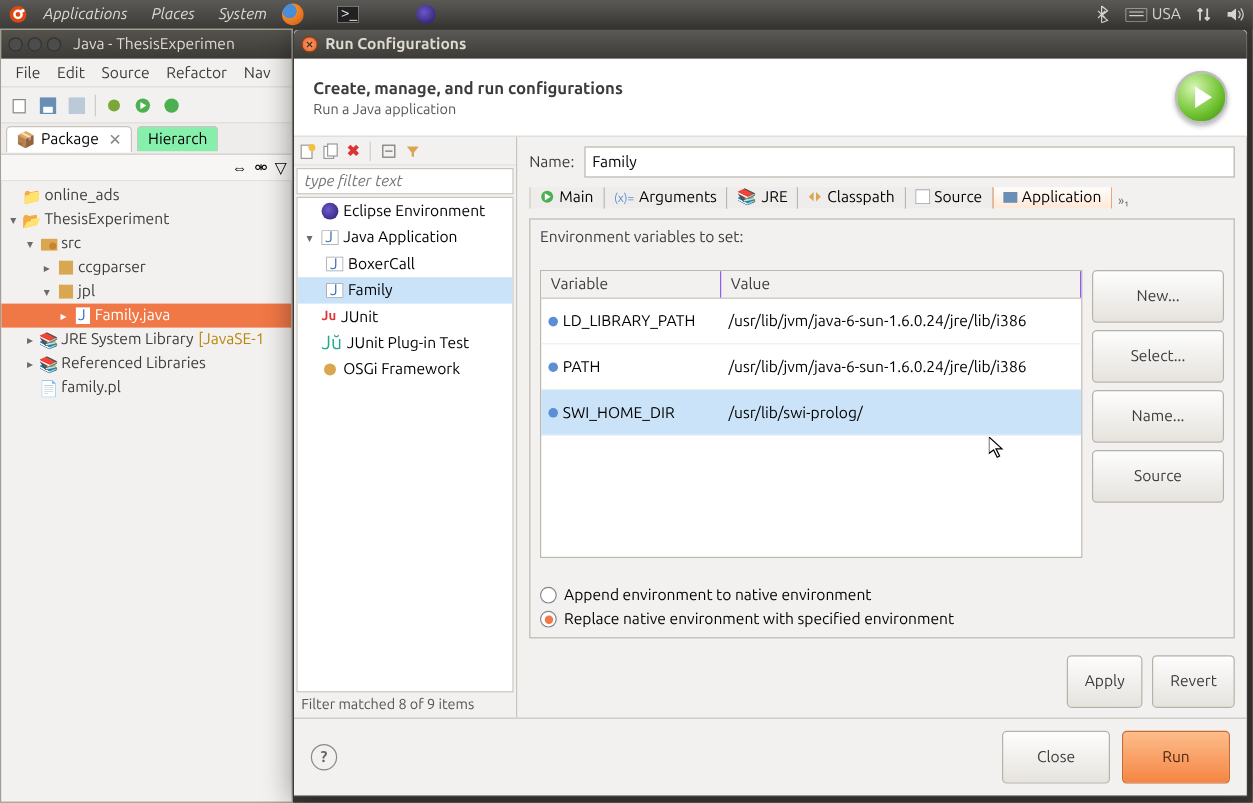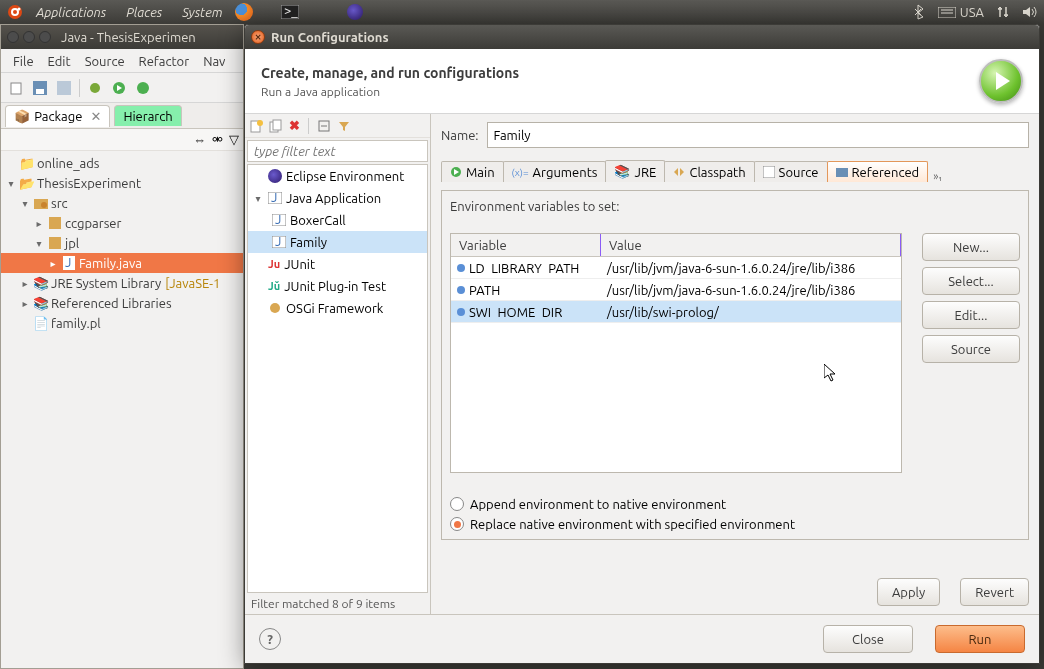--- a/index.html
+++ b/index.html
@@ -56,29 +56,29 @@
 .tab-overflow { margin-left: 6px; font-size: 11px; color: #666; }
 
 .tab-content { border: 1px solid #bdb8ae; padding: 8px; background: #f2f1f0; display: flex; flex-direction: column; gap: 20px; }
 .env-label { color: #3c3c3c; }
 .env-row { display: flex; gap: 8px; }
 .env-table { flex: 1; border: 1px solid #bdb8ae; background: #fff; height: 240px; display: flex; flex-direction: column; }
 .env-table-head { display: flex; border-bottom: 1px solid #c9c5bd; background: #f2f1f0; }
 .env-th { padding: 4px 8px; border-right: 1px solid #8b5cf6; color: #3c3c3c; font-weight: normal; }
 .env-th.var { width: 150px; }
 .env-th.val { flex: 1; }
-.env-tr { display: flex; border-bottom: 1px solid #eee; height: 22px; align-items: center; }
+.env-tr { display: flex; border-bottom: 1px solid #eee; height: 38px; align-items: center; }
 .env-tr.selected { background: #cbe3f8; }
 .env-td { padding: 0 6px; overflow: hidden; white-space: nowrap; }
 .env-td.var { width: 150px; display: flex; align-items: center; gap: 4px; }
 .env-td.val { flex: 1; }
 .dot { width: 8px; height: 8px; border-radius: 50%; background: #5a8fd6; display: inline-block; flex-shrink: 0; }
 
 .env-buttons { display: flex; flex-direction: column; gap: 6px; width: 110px; }
-.btn { height: 28px; border: 1px solid #b7b2a8; border-radius: 4px; background: linear-gradient(#fdfdfd, #e6e3de); color: #3c3c3c; cursor: pointer; padding: 0 14px; margin-left: 12px; }
+.btn { height: 44px; border: 1px solid #b7b2a8; border-radius: 4px; background: linear-gradient(#fdfdfd, #e6e3de); color: #3c3c3c; cursor: pointer; padding: 0 14px; }
 .btn.primary { background: linear-gradient(#fdbd8b, #f58544); border-color: #c96a2e; color: #4a2a10; }
 
 .radios { display: flex; flex-direction: column; gap: 6px; margin-top: 4px; }
 .radio-row { display: flex; align-items: center; gap: 6px; }
 .radio { width: 14px; height: 14px; border-radius: 50%; border: 1px solid #888; display: inline-flex; align-items: center; justify-content: center; background: #fff; }
 .radio.checked::after { content: ""; width: 7px; height: 7px; border-radius: 50%; background: #f07746; }
 
 .apply-row { display: flex; justify-content: flex-end; gap: 8px; margin-top: auto; padding: 6px 0 0 0; }
 
 .dialog-footer { border-top: 1px solid #c9c5bd; padding: 10px 14px; display: flex; align-items: center; }
@@ -353,21 +353,21 @@
             </span>
             <span>Family</span>
           </div>
         <div class="config-row">
             <span class="twisty"></span>
             <span style="color:#d33;font-weight:bold;font-size:11px">Ju</span>
             <span>JUnit</span>
           </div>
         <div class="config-row">
             <span class="twisty"></span>
-            <span style="color:#2a8;font-weight:bold;font-size:11px">Jŭ</span>
+            <span style="color:#2a8;font-weight:normal;font-size:16px">Jŭ</span>
             <span>JUnit Plug-in Test</span>
           </div>
         <div class="config-row">
             <span class="twisty"></span>
             <span>
               <svg width="14" height="14">
                 <circle cx="7" cy="7" r="5" fill="#d9a752"></circle>
               </svg>
             </span>
             <span>OSGi Framework</span>
@@ -415,21 +415,21 @@
               </svg>
             </span>
             <span>Source</span>
           </div>
         <div class="tab active">
             <span>
               <svg width="12" height="12">
                 <rect width="12" height="9" y="2" fill="#6a8fb5"></rect>
               </svg>
             </span>
-            <span>Referenced</span>
+            <span>Application</span>
           </div>
         <span class="tab-overflow">»₁</span>
       </div>
 
       <div class="tab-content">
         <div class="env-label">Environment variables to set:</div>
         <div class="env-row">
           <div class="env-table">
             <div class="env-table-head">
               <div class="env-th var">Variable</div>
@@ -453,21 +453,21 @@
               <div class="env-td var">
                   <span class="dot"></span>
                   <span>SWI_HOME_DIR</span>
                 </div>
               <div class="env-td val">/usr/lib/swi-prolog/</div>
             </div>
           </div>
           <div class="env-buttons">
             <button class="btn">New...</button>
             <button class="btn">Select...</button>
-            <button class="btn">Edit...</button>
+            <button class="btn">Name...</button>
             <button class="btn">Source</button>
           </div>
         </div>
         <div class="radios">
           <div class="radio-row">
               <span class="radio"></span>
               <span>Append environment to native environment</span>
             </div>
           <div class="radio-row">
               <span class="radio checked"></span>

